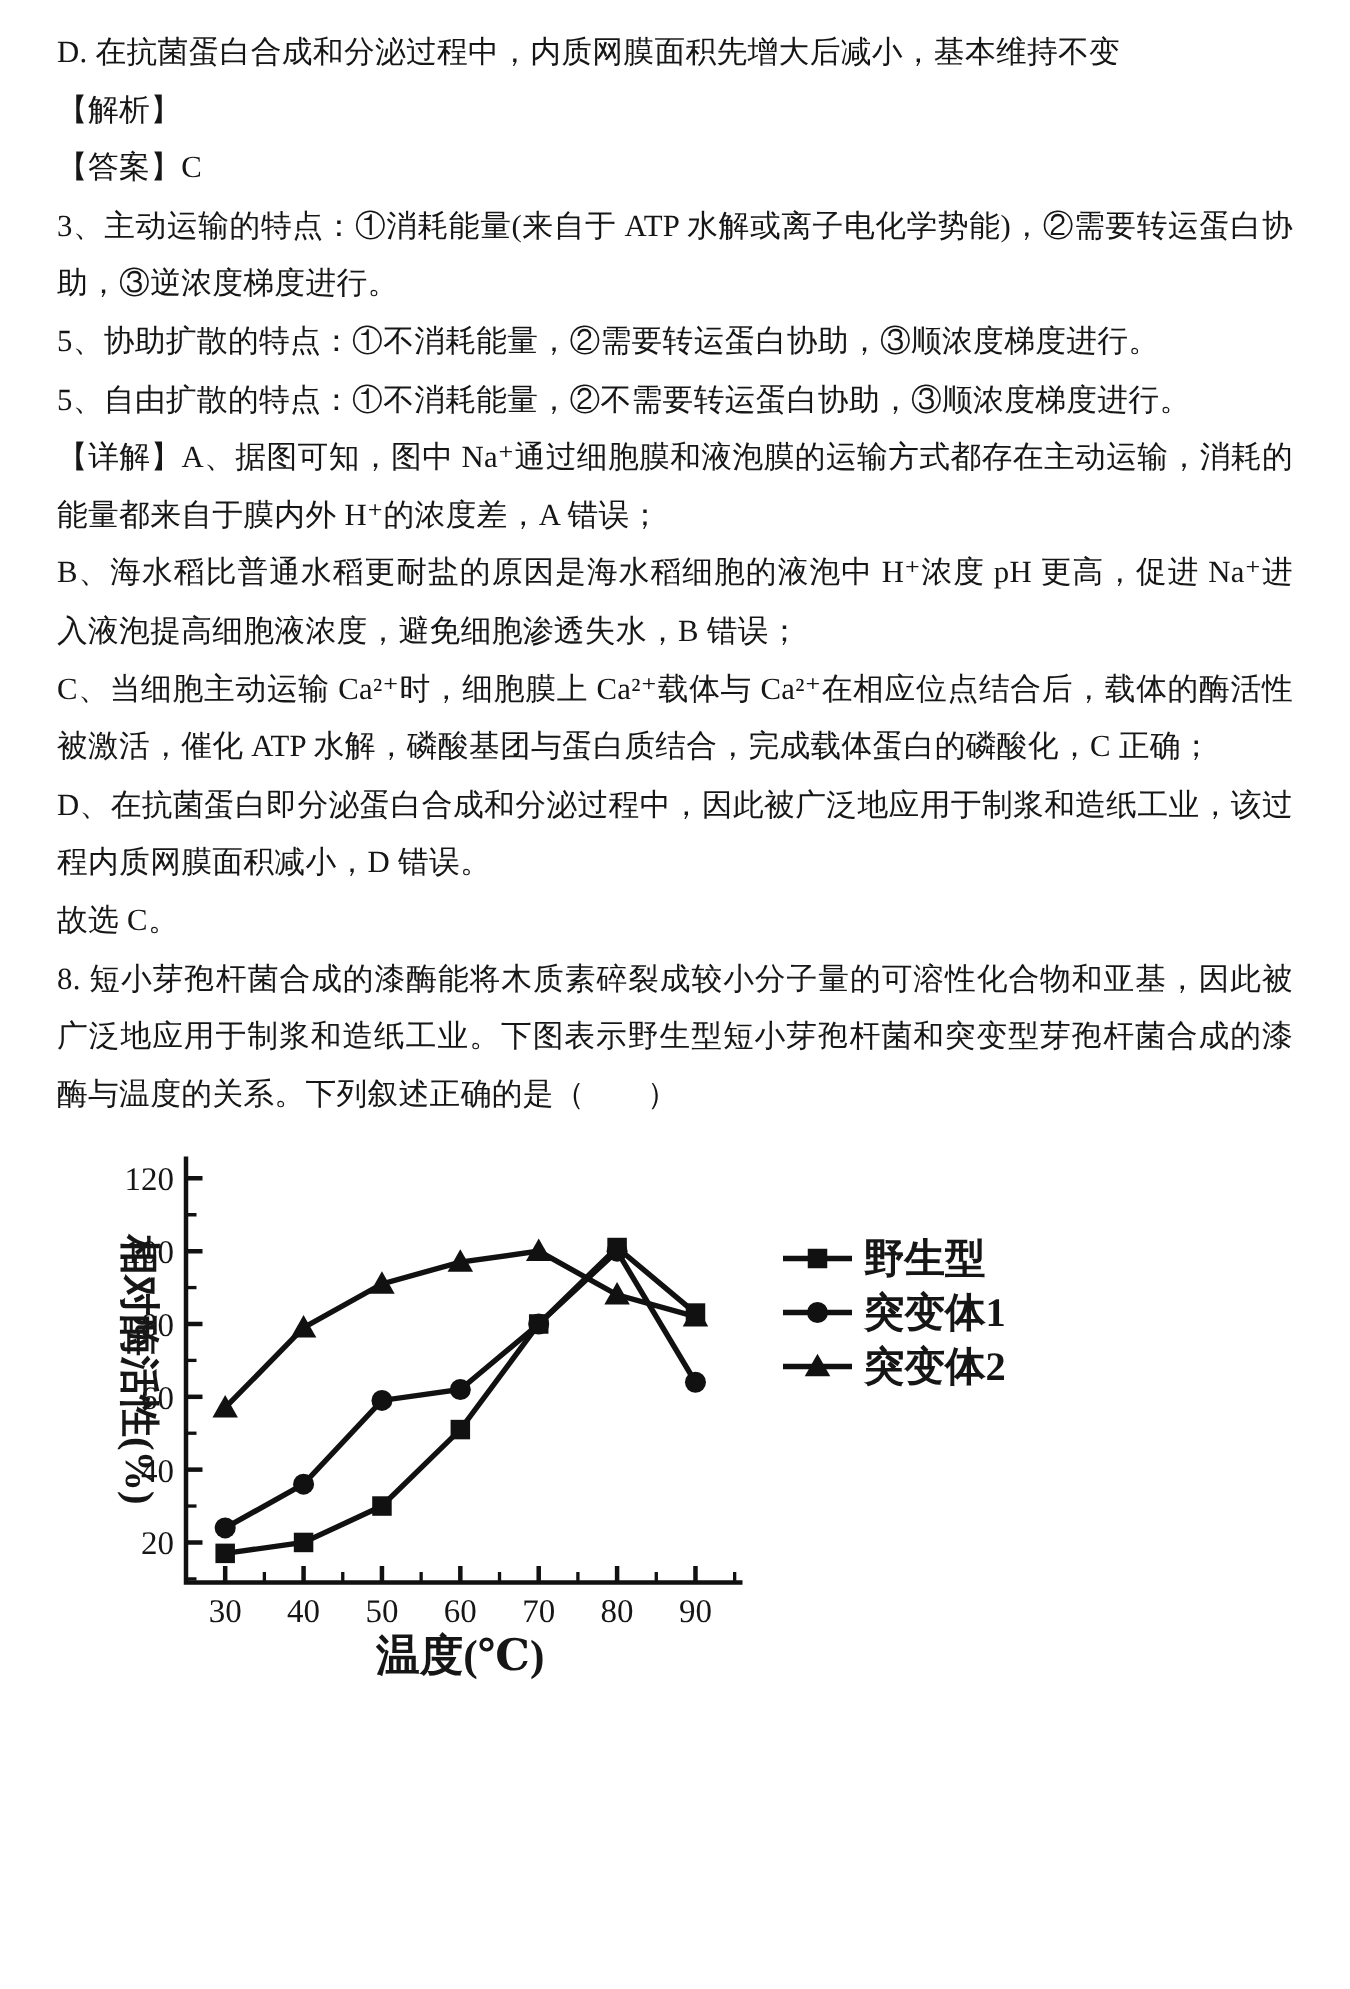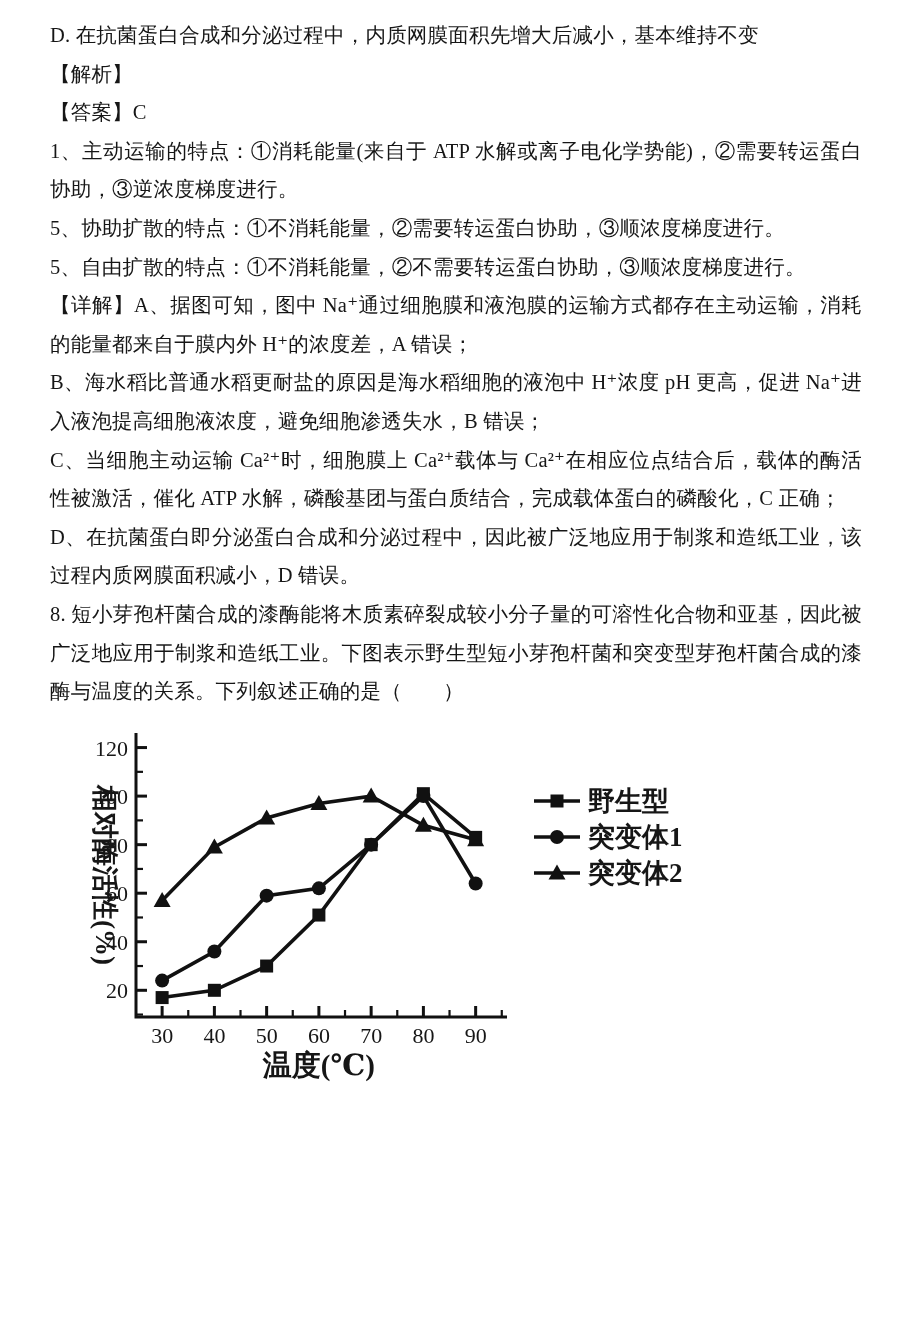--- a/index.html
+++ b/index.html
@@ -1,42 +1,43 @@
 <!DOCTYPE html>
 <html><head>
 <meta charset="utf-8">
 <style>
   html,body{margin:0;padding:0;}
   body{
     width:900px;height:1326px;background:#ffffff;overflow:hidden;
     font-family:"Liberation Serif","DejaVu Serif",serif;color:#161616;
   }
-  .page{padding:16px 38px 0 38px;margin-left:12px;}
+  .page{padding:16px 38px 0 38px;}
   .ln{
     margin:0;font-size:20.5px;line-height:38.6px;
     text-align:justify;text-justify:inter-character;
     letter-spacing:0.2px;word-break:break-all;
   }
   .chart-fig{margin:8px 0 2px 22px;padding:0;}
   svg text{font-family:"Liberation Serif","DejaVu Serif",serif;fill:#161616;}
 </style>
 </head>
 <body>
 
 <div class="page">
   <p class="ln">D. 在抗菌蛋白合成和分泌过程中，内质网膜面积先增大后减小，基本维持不变</p>
   <p class="ln">【解析】</p>
   <p class="ln">【答案】C</p>
-  <p class="ln">1、主动运输的特点：①消耗能量(来自于 ATP 水解或离子电化学势能)，②需要转运蛋白协助，③逆浓度梯度进行。</p>
+  <p class="ln">3、主动运输的特点：①消耗能量(来自于 ATP 水解或离子电化学势能)，②需要转运蛋白协助，③逆浓度梯度进行。</p>
   <p class="ln">5、协助扩散的特点：①不消耗能量，②需要转运蛋白协助，③顺浓度梯度进行。</p>
   <p class="ln">5、自由扩散的特点：①不消耗能量，②不需要转运蛋白协助，③顺浓度梯度进行。</p>
   <p class="ln">【详解】A、据图可知，图中 Na⁺通过细胞膜和液泡膜的运输方式都存在主动运输，消耗的能量都来自于膜内外 H⁺的浓度差，A 错误；</p>
   <p class="ln">B、海水稻比普通水稻更耐盐的原因是海水稻细胞的液泡中 H⁺浓度 pH 更高，促进 Na⁺进入液泡提高细胞液浓度，避免细胞渗透失水，B 错误；</p>
   <p class="ln">C、当细胞主动运输 Ca²⁺时，细胞膜上 Ca²⁺载体与 Ca²⁺在相应位点结合后，载体的酶活性被激活，催化 ATP 水解，磷酸基团与蛋白质结合，完成载体蛋白的磷酸化，C 正确；</p>
   <p class="ln">D、在抗菌蛋白即分泌蛋白合成和分泌过程中，因此被广泛地应用于制浆和造纸工业，该过程内质网膜面积减小，D 错误。</p>
+  <p class="ln">故选 C。</p>
   <p class="ln">8. 短小芽孢杆菌合成的漆酶能将木质素碎裂成较小分子量的可溶性化合物和亚基，因此被广泛地应用于制浆和造纸工业。下图表示野生型短小芽孢杆菌和突变型芽孢杆菌合成的漆酶与温度的关系。下列叙述正确的是（　　）</p>
 
   <figure class="chart-fig">
     <svg width="644" height="366" viewBox="0 0 644 366">
         <path d="M 64 14 L 64 298 L 435 298" fill="none" stroke="#111111" stroke-width="3"></path>
         <g>
           <line x1="90.12676056338029" y1="298" x2="90.12676056338029" y2="287" stroke="#111111" stroke-width="3"></line>
           <text x="90.12676056338029" y="324" text-anchor="middle" font-size="22">30</text>
           <line x1="116.25352112676057" y1="298" x2="116.25352112676057" y2="291" stroke="#111111" stroke-width="2.2"></line>
           <line x1="142.38028169014086" y1="298" x2="142.38028169014086" y2="287" stroke="#111111" stroke-width="3"></line>

